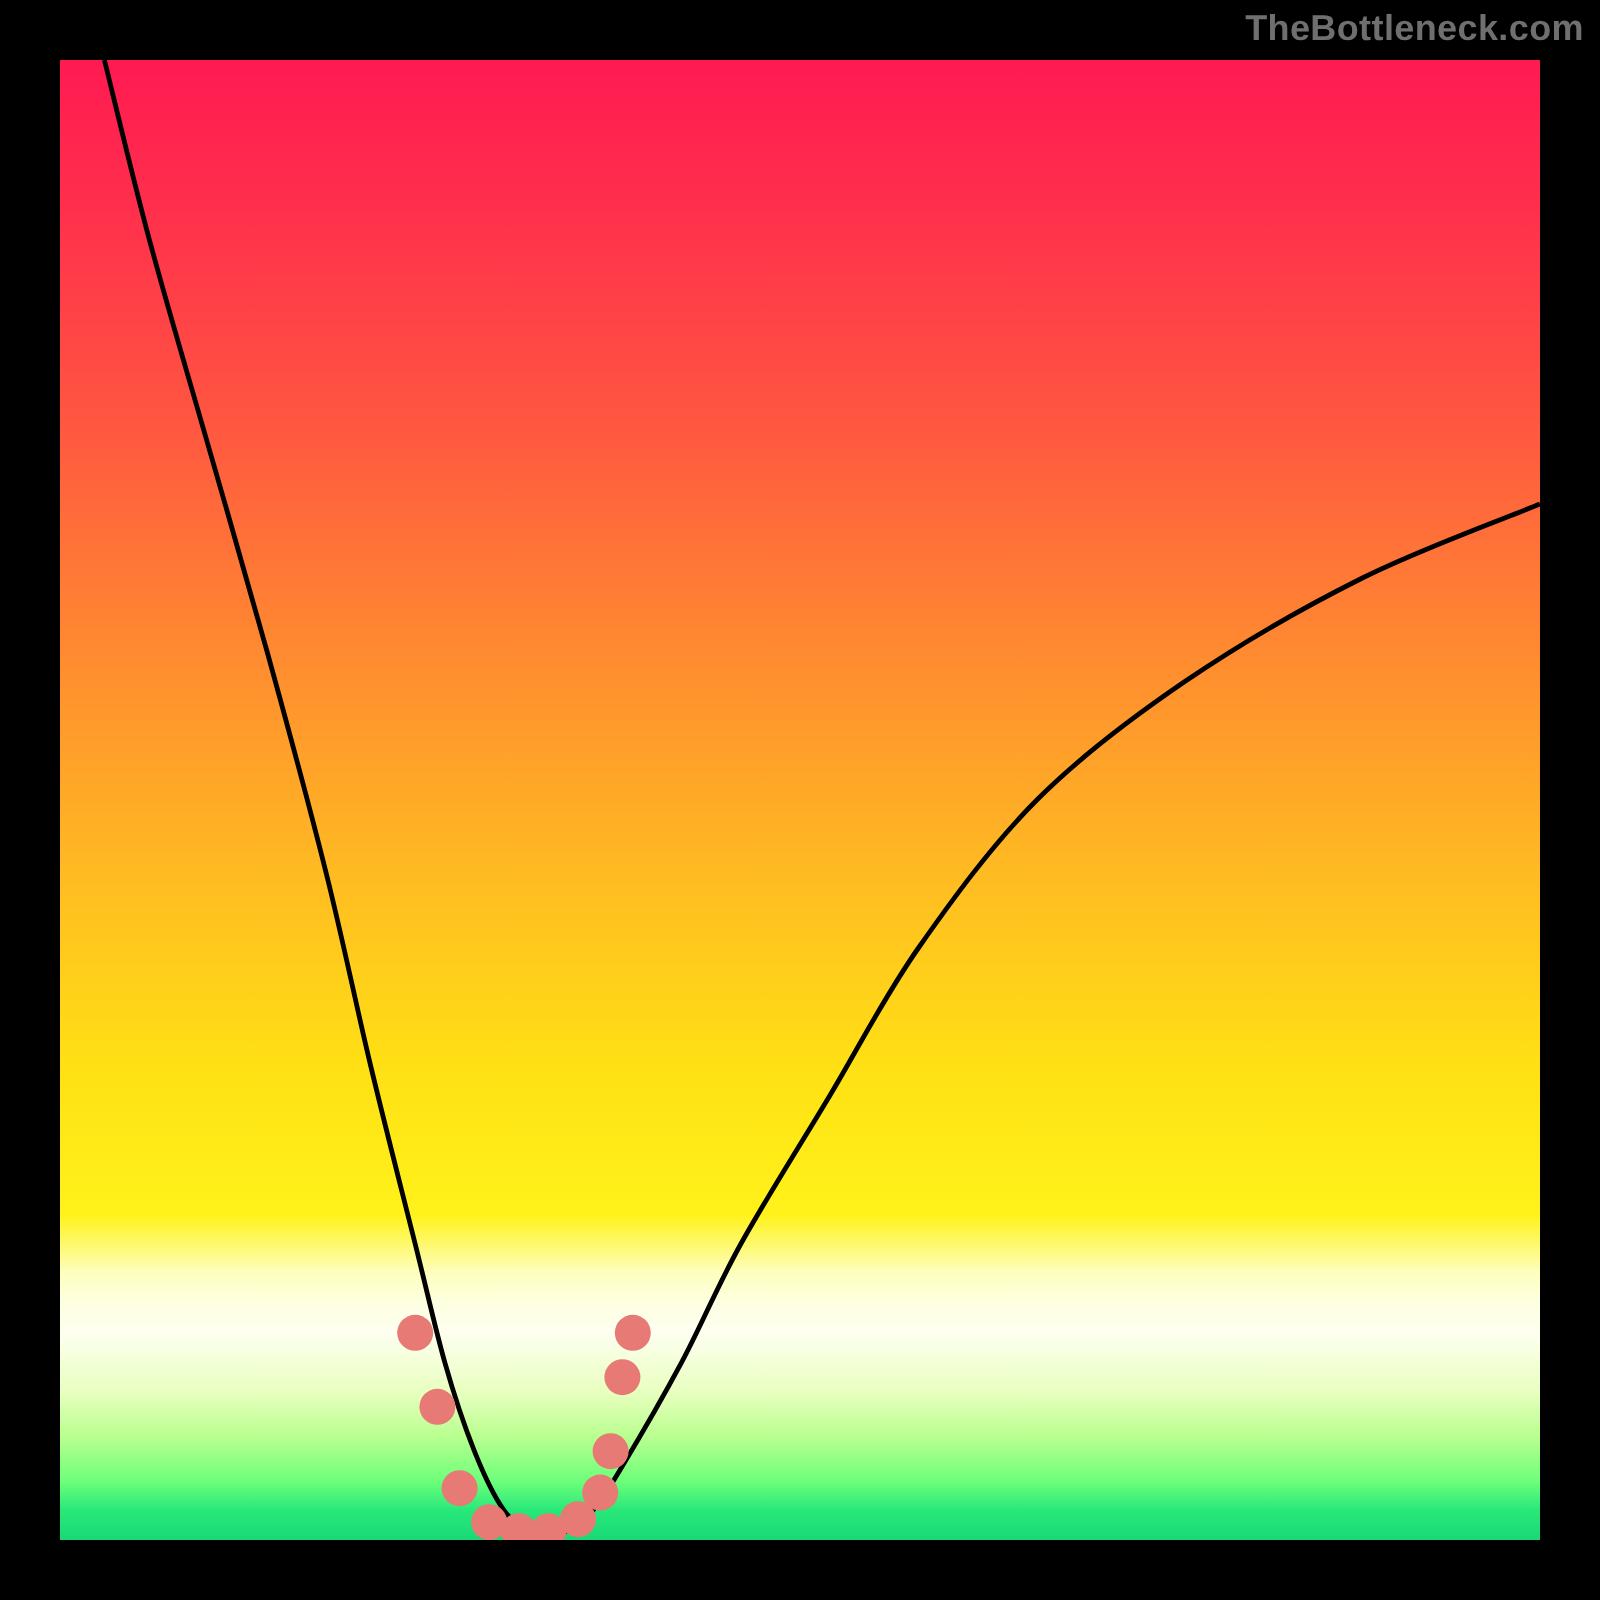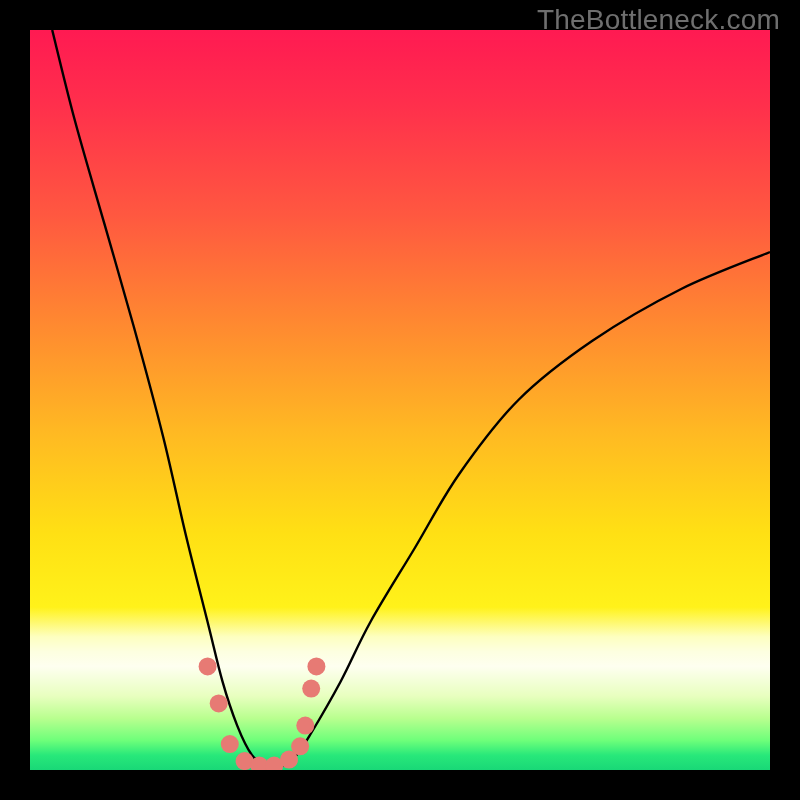--- a/index.html
+++ b/index.html
@@ -40,24 +40,24 @@
       #e8ffbf 90%,
       #b9ff8f 93%,
       #6eff7a 96%,
       #28e87a 98%,
       #19d877 100%
     );
   }
   .watermark {
     position: absolute;
     top: 4px;
-    right: 20px;
+    right: 8px;
     color: #6f6f6f;
-    font-size: 28px;
-    font-weight: 400;
+    font-size: 18px;
+    font-weight: 700;
     letter-spacing: 0.2px;
     user-select: none;
   }
   svg.curve {
     position: absolute;
     top: 0;
     left: 0;
     width: 740px;
     height: 740px;
   }

